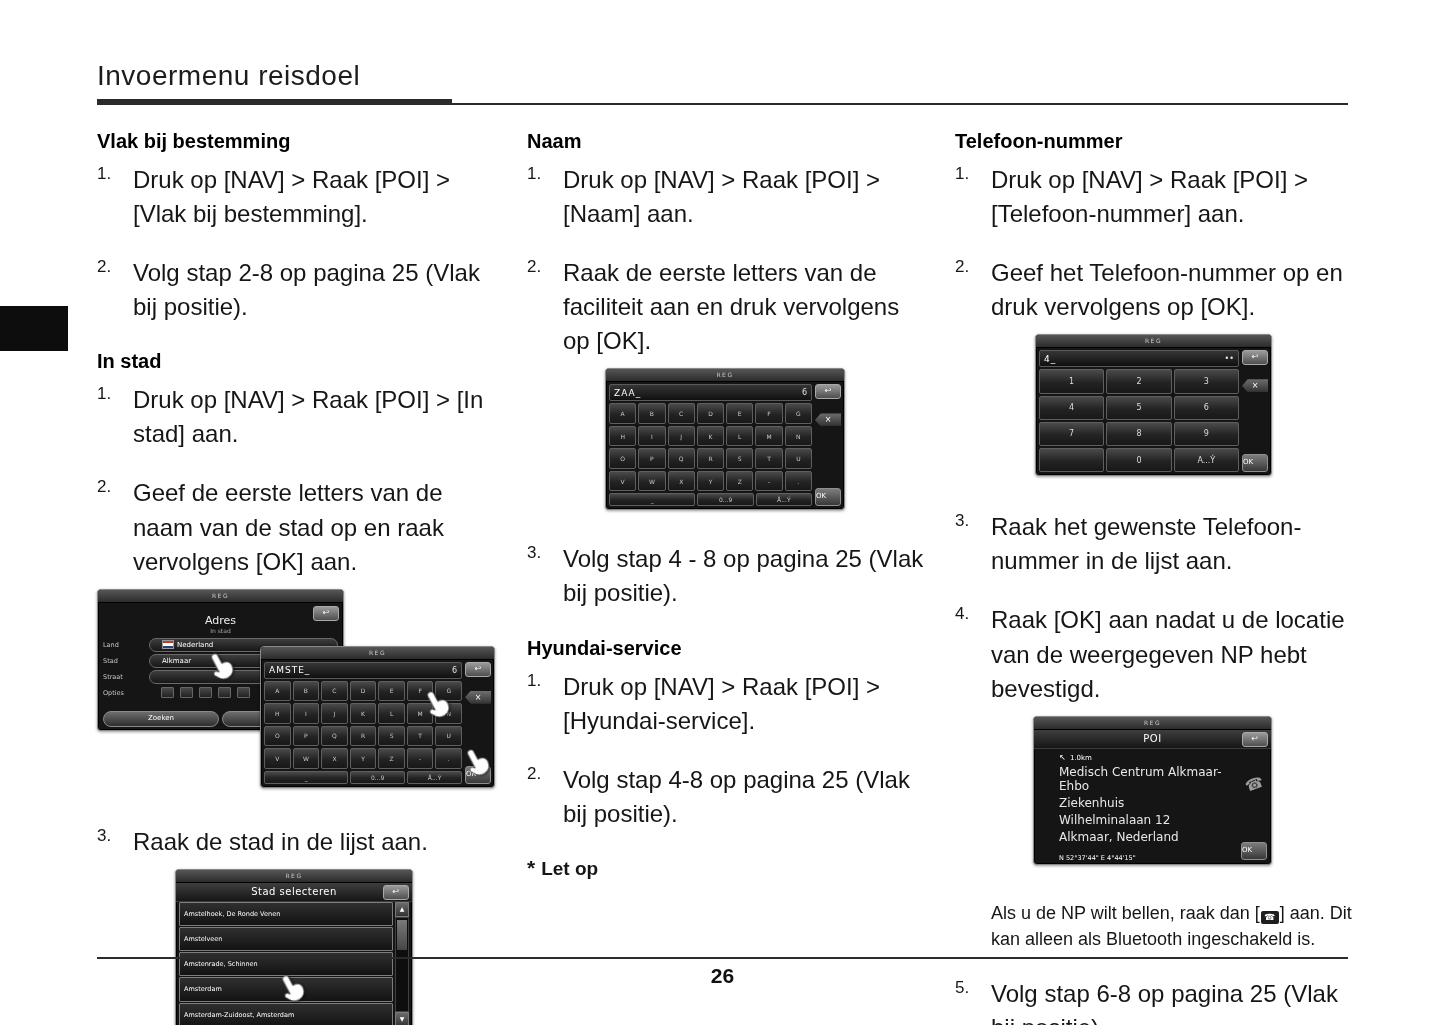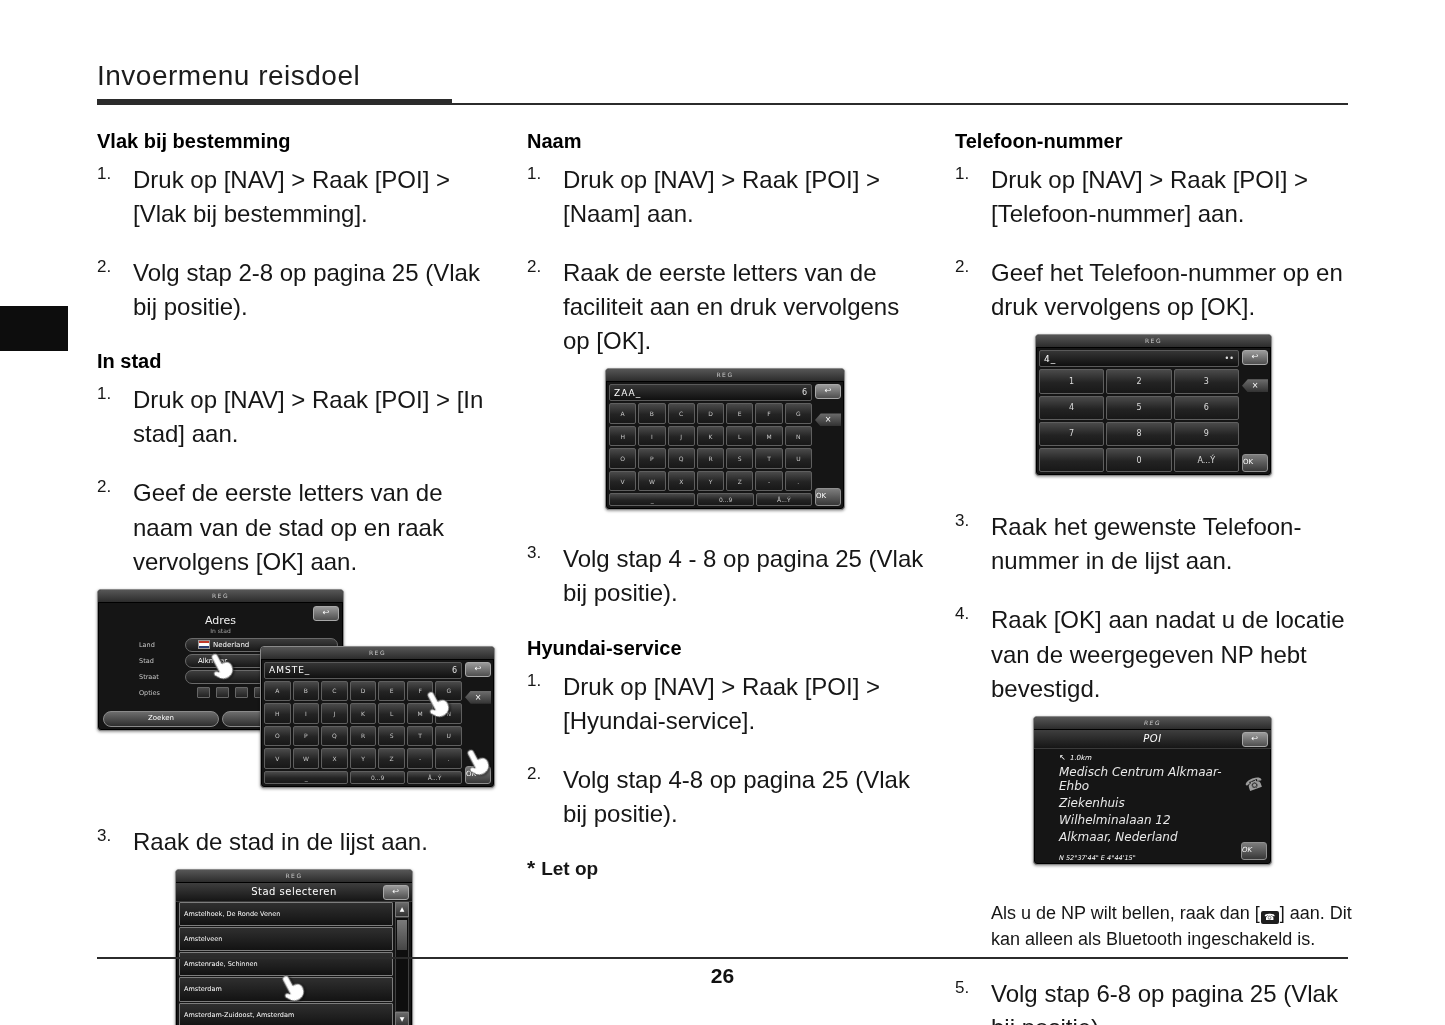--- a/index.html
+++ b/index.html
@@ -63,21 +63,21 @@
   .bksp{margin-top:14px;height:13px;background:linear-gradient(#6e6e6e,#323232);
         clip-path:polygon(22% 0,100% 0,100% 100%,22% 100%,0 50%);
         color:#fff;font-size:8px;text-align:center;line-height:13px;}
   .kb-right .okbtn{margin-top:auto;}
   .keypad .kb-key{font-size:8px;color:#dcdcdc;}
   
   .adres-title{text-align:center;color:#efefef;font-size:11px;margin-top:12px;line-height:12px;}
   .adres-sub{font-size:6px;color:#a8a8a8;line-height:7px;}
   .adres .backbtn{position:absolute;right:4px;top:16px;}
   .adres-rows{padding:3px 5px 0 5px;}
-  .a-row{display:flex;align-items:center;height:16px;margin-left:36px;}
+  .a-row{display:flex;align-items:center;height:16px;}
   .a-lbl{width:46px;flex:none;font-size:6.5px;color:#c6c6c6;}
   .a-val{flex:1;height:12px;background:linear-gradient(#3d3d3d,#171717);border:1px solid #6a6a6a;
          border-radius:7px;color:#fff;font-size:7px;display:flex;align-items:center;
          padding:0 12px;gap:3px;}
   .a-val.noborder{background:none;border:none;}
   .flag{width:10px;height:7px;flex:none;border:1px solid #999;
         background:linear-gradient(#c0392b 33%,#ffffff 33% 66%,#2c3e70 66%);}
   .opt-ic{width:11px;height:9px;border:1px solid #666;border-radius:1px;margin-right:3px;
           background:linear-gradient(#4a4a4a,#222);}
   .adres-btns{position:absolute;bottom:3px;left:5px;right:5px;display:flex;gap:3px;}
@@ -455,21 +455,21 @@
 
     <div class="item">
       <span class="num">3.</span>
       <span class="txt">Raak het gewenste Telefoon-nummer in de lijst aan.</span>
     </div>
     <div class="item tight">
       <span class="num">4.</span>
       <span class="txt">Raak [OK] aan nadat u de locatie van de weergegeven NP hebt bevestigd.</span>
     </div>
 
-    <div class="shotwrap" style="height:160px;font-style:italic;">
+    <div class="shotwrap" style="height:160px;">
       <div class="mini" style="left:78px;top:0;width:237px;height:147px;">
         <div class="reg">REG</div>
         <div class="titlebar">
           <span>POI</span>
           <span class="backbtn">↩</span>
         </div>
         <div class="poi-body">
           <div class="poi-dist">
             <span class="nw">↖</span>
             <span>1.0km</span>

